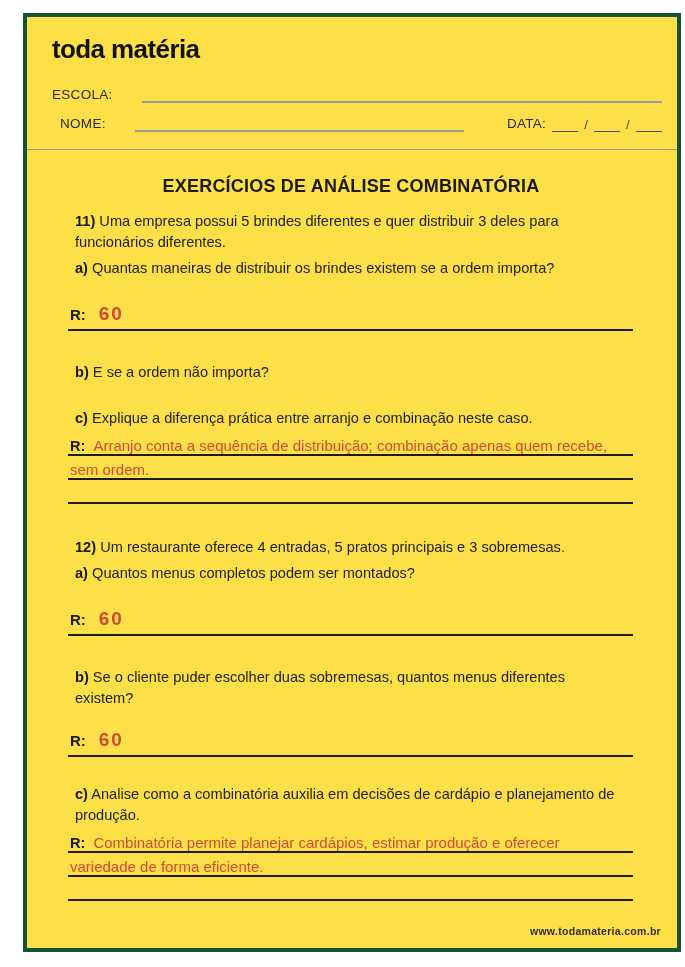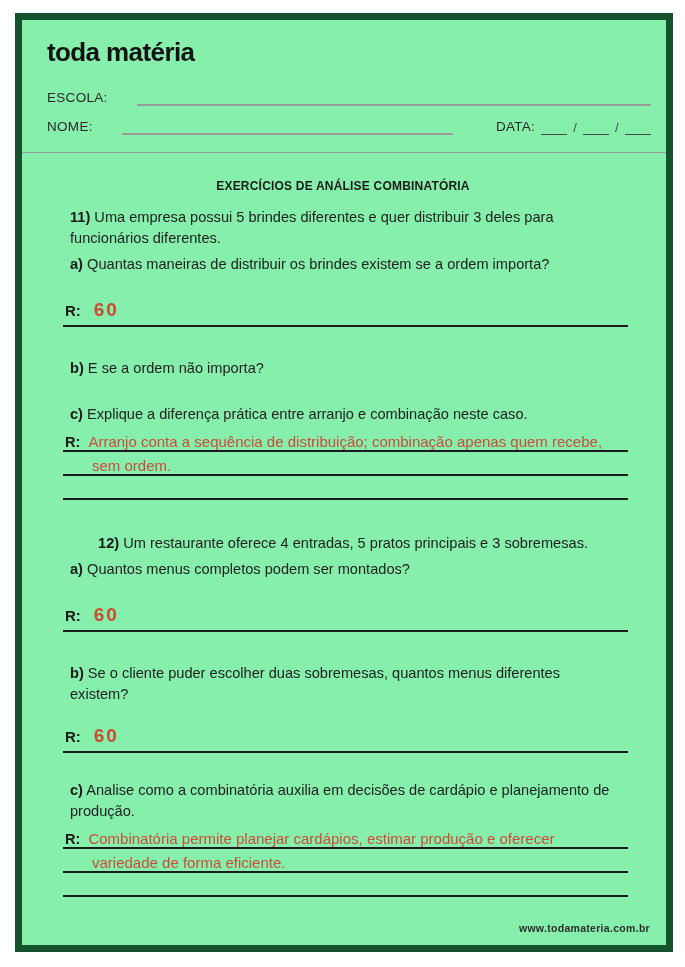--- a/index.html
+++ b/index.html
@@ -4,52 +4,52 @@
 <style>
   * { margin:0; padding:0; box-sizing:border-box; }
   html,body { width:685px; height:967px; background:#ffffff; }
   body {
     font-family:"Liberation Sans", sans-serif;
     color:#1e1e1e;
     position:relative;
     -webkit-font-smoothing:antialiased;
   }
   .page {
-    position:absolute; left:15px; top:13px;
+    position:absolute; left:23px; top:13px;
     width:658px; height:939px;
-    border:7px solid #14532d;
-    background:#86efac;
+    border:4px solid #14532d;
+    background:#fde047;
   }
   
   .header { padding:16px 15px 0 25px; }
   .logo {
     font-size:26px; font-weight:700; letter-spacing:-0.6px; color:#121212;
     height:32px; line-height:32px;
   }
   .field-row {
     display:flex; align-items:flex-end; gap:29px;
     font-size:13.5px; color:#2a2a2a; letter-spacing:0.3px;
   }
   .row-school { margin-top:22px; }
-  .row-name   { margin-top:13px; }
+  .row-name   { margin-top:13px;margin-left:8px; }
   .field-label { line-height:16px; white-space:nowrap; }
   .field-line {
     flex:1 1 auto; height:14px;
     border-bottom:2px solid #9a9a9a;
   }
   .date-group { display:flex; align-items:flex-end; gap:6px; margin-left:14px; }
   .date-blank { width:26px; height:14px; border-bottom:1.5px solid #4a4a4a; }
   .slash { color:#4a4a4a; line-height:15px; font-size:13px; }
   .divider { margin-top:17px; border-top:1px solid #9b9b9b; }
 
   
   .content { padding:0 50px 0 48px; }
   .ws-title {
     margin-top:26px;
-    text-align:center; font-size:12px; font-weight:700;
+    text-align:center; font-size:18px; font-weight:700;
     letter-spacing:0.2px; color:#1b1b1b;
   }
   .q-text { font-size:14.6px; line-height:21px; margin-top:14px; color:#222; max-width:580px; }
   .q-part { margin-top:5px; }
   .q-text b { font-weight:700; color:#1a1a1a; }
   .section-gap { margin-top:31px; }
 
   .answer-row {
     margin:26px 0 0 -7px; width:565px;
     border-bottom:2px solid #1b1b1b;
@@ -62,21 +62,21 @@
   }
   .answer-lines { margin-left:-7px; width:565px; }
   .ans-line {
     height:24px; line-height:28px;
     border-bottom:2px solid #1b1b1b;
     white-space:nowrap; overflow:hidden;
     padding-left:2px;
   }
   .ans-line .r-label { margin-right:8px; font-size:14.6px; }
   .red-text { color:#cc4c3a; font-size:15px; }
-  .ans-line .cont { margin-left:27px; }
+  .ans-line .cont { }
   .mt2 { margin-top:3px; }
 
   .footer {
     position:absolute; right:16px; bottom:11px;
     font-size:10.5px; font-weight:700; color:#2e2e2e; letter-spacing:0.3px;
   }
 </style>
 </head>
 <body>
 
@@ -120,21 +120,21 @@
 
 
     <p class="q-text" style="margin-top:25px;"><b>c)</b> <span>Explique a diferença prática entre arranjo e combinação neste caso.</span></p>
 
     <div class="answer-lines mt2">
       <div class="ans-line"><span class="r-label">R:</span><span class="red-text">Arranjo conta a sequência de distribuição; combinação apenas quem recebe,</span></div>
       <div class="ans-line"><span class="red-text cont">sem ordem.</span></div>
       <div class="ans-line"></div>
     </div>
 
-    <p class="q-text" style="margin-top:33px;text-align:center;"><b>12)</b> <span>Um restaurante oferece 4 entradas, 5 pratos principais e 3 sobremesas.</span></p>
+    <p class="q-text" style="margin-top:33px;"><b>12)</b> <span>Um restaurante oferece 4 entradas, 5 pratos principais e 3 sobremesas.</span></p>
 
     <p class="q-text q-part"><b>a)</b> <span>Quantos menus completos podem ser montados?</span></p>
 
     <div class="answer-row"><span class="r-label">R:</span><span class="answer-num">60</span></div>
 
     <p class="q-text section-gap"><b>b)</b> <span>Se o cliente puder escolher duas sobremesas, quantos menus diferentes existem?</span></p>
 
     <div class="answer-row" style="margin-top:22px;"><span class="r-label">R:</span><span class="answer-num">60</span></div>
 
     <p class="q-text" style="margin-top:27px;"><b>c)</b> <span>Analise como a combinatória auxilia em decisões de cardápio e planejamento de produção.</span></p>

